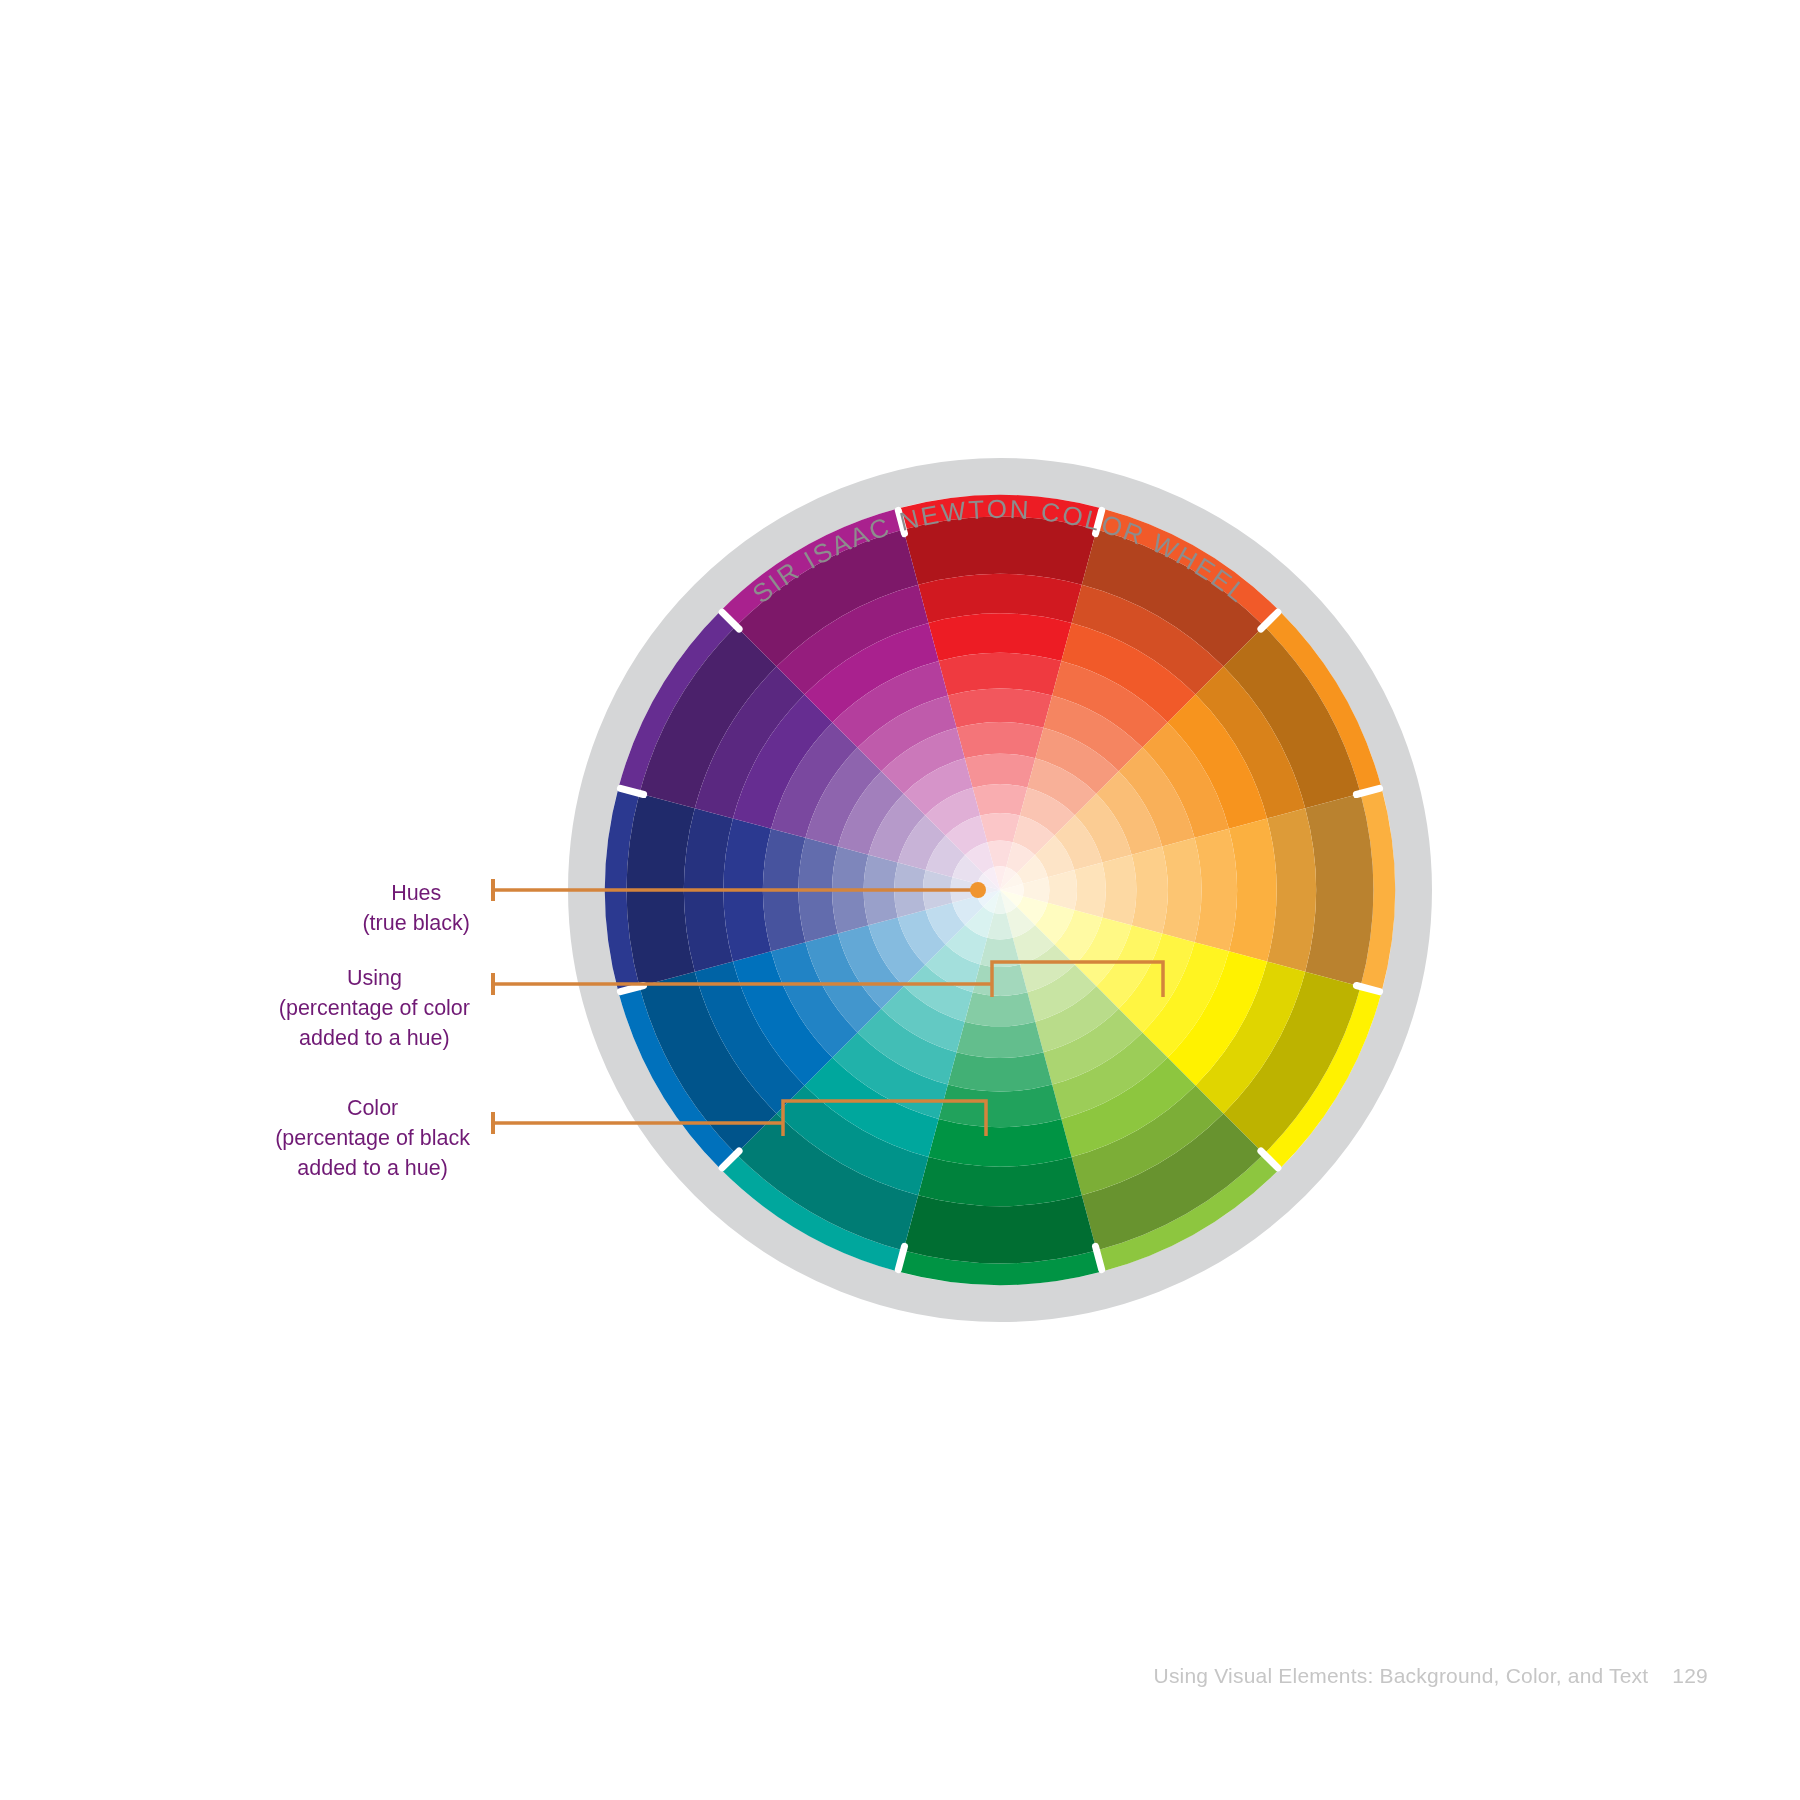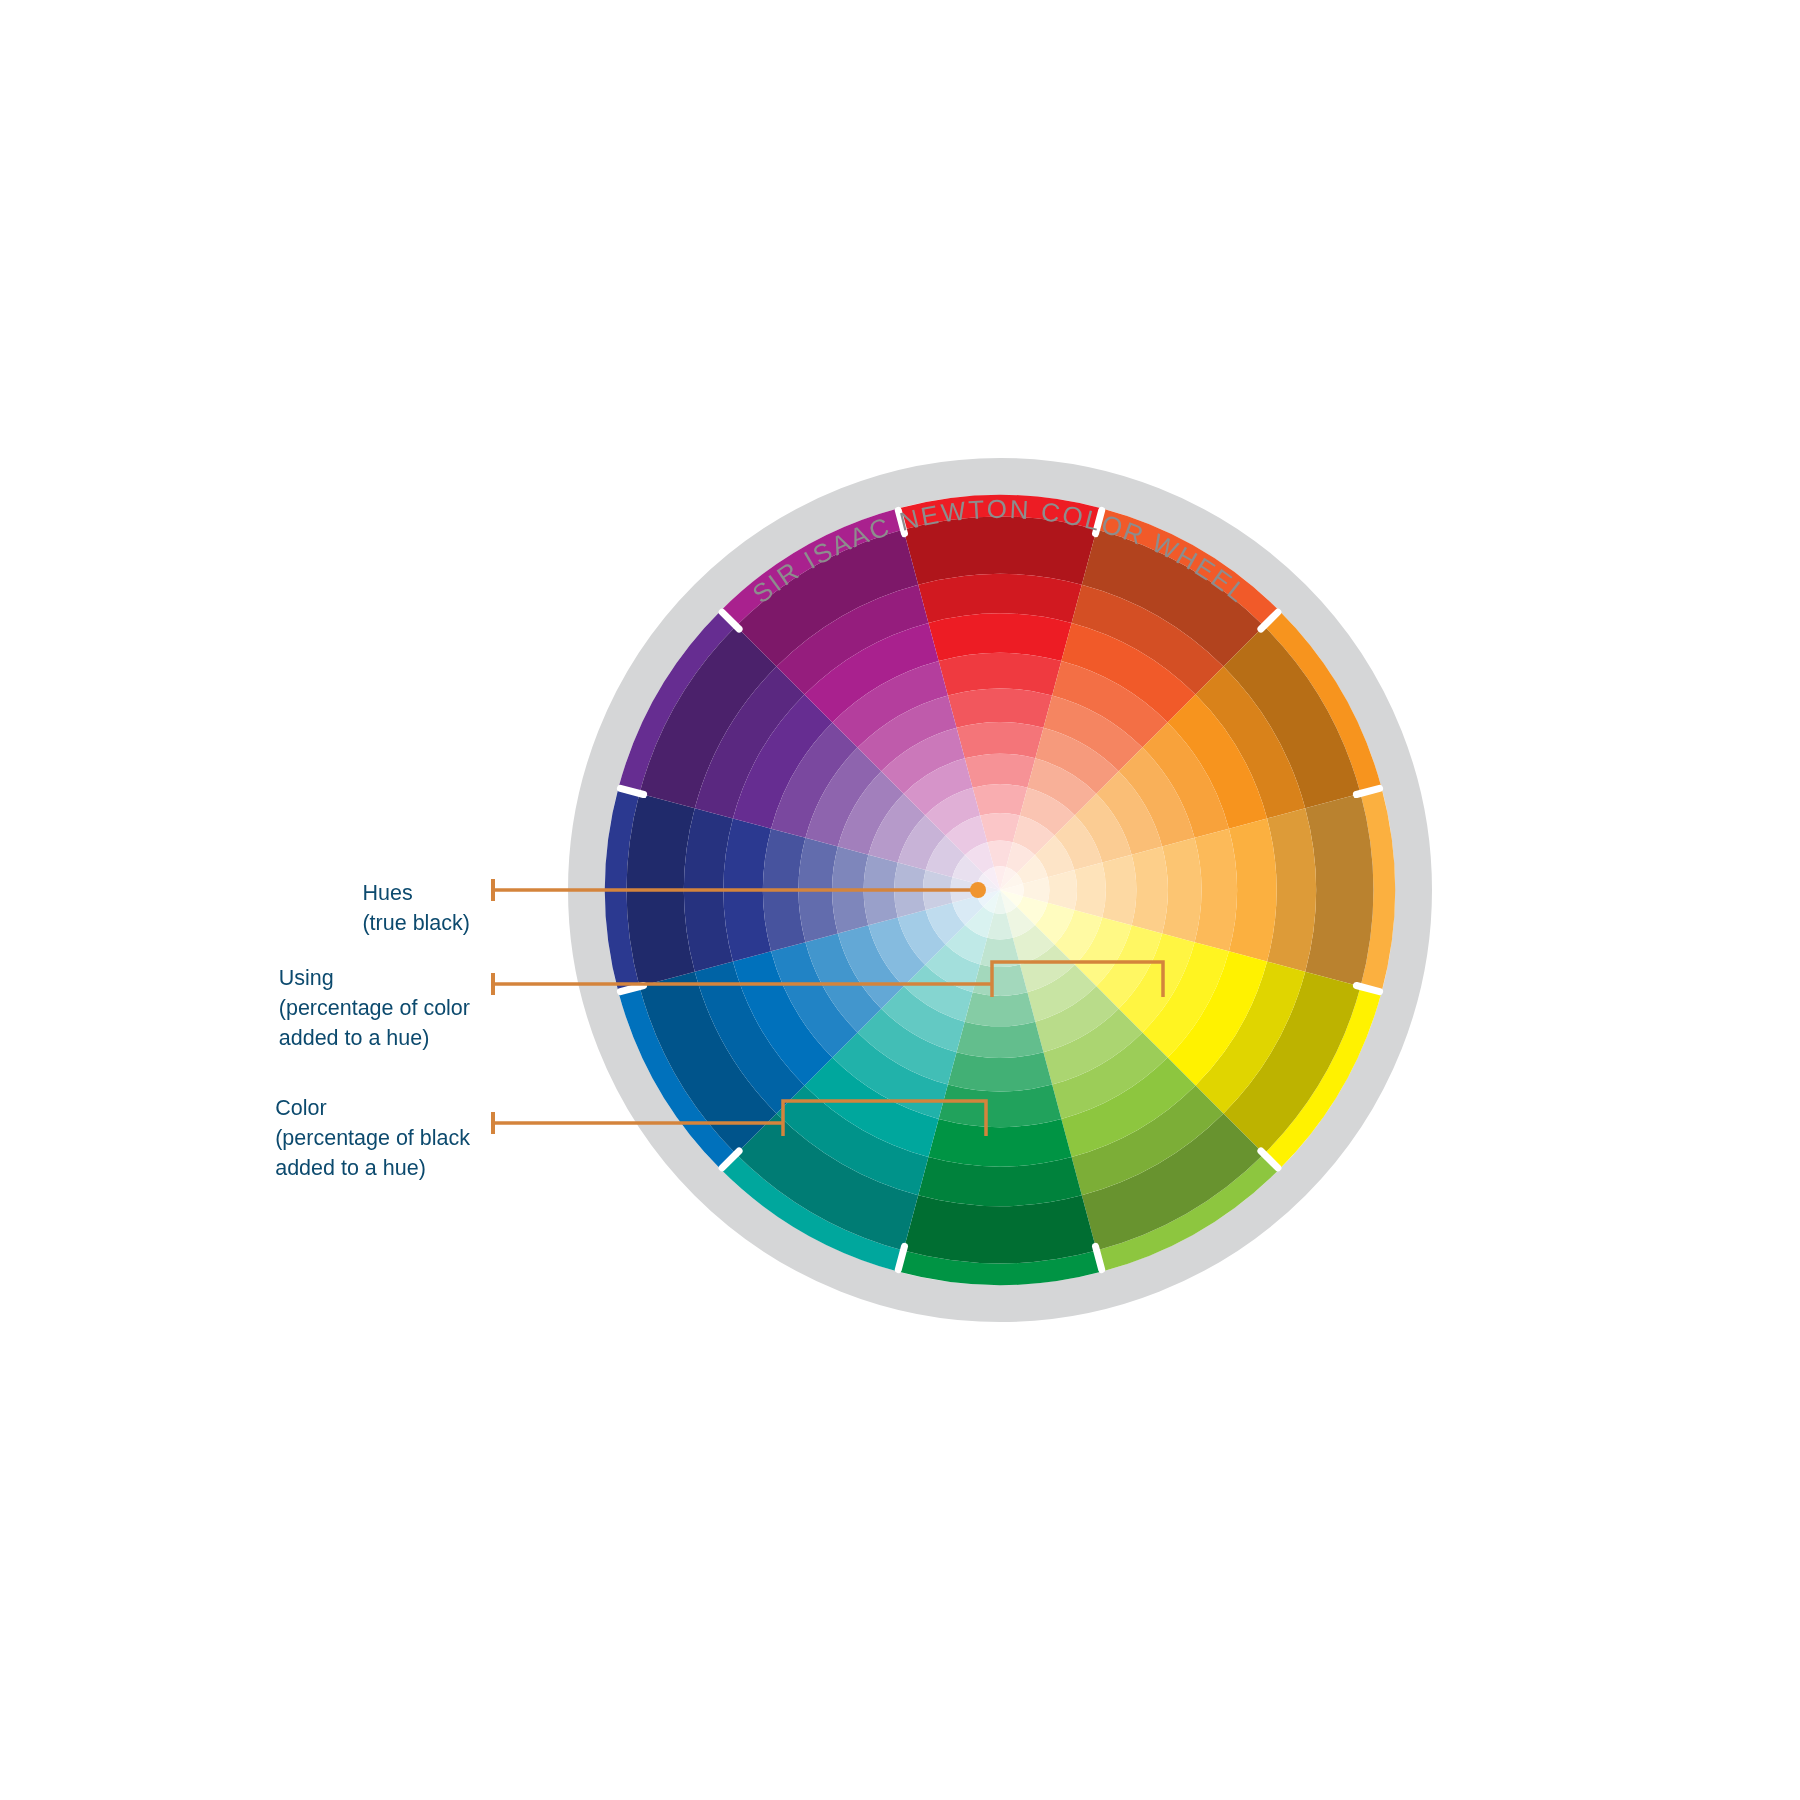--- a/index.html
+++ b/index.html
@@ -28,25 +28,25 @@
     height: 1800px;
   }
   .wheel-title-text {
     font-family: "Liberation Sans", sans-serif;
     font-size: 26px;
     letter-spacing: 2.4px;
     fill: #8d8d8d;
   }
   .callout-label {
     position: absolute;
-    text-align: left;
+    text-align: center;
     font-family: "Liberation Sans", sans-serif;
     font-size: 21.5px;
     line-height: 30px;
-    color: #0c4a6e;
+    color: #701a75;
     white-space: nowrap;
   }
   .callout-label .lead {
     display: block;
   }
   #label-hues {
     right: 1330px;
     top: 878px;
   }
   #label-tints {
@@ -307,14 +307,17 @@
     <span class="lead">(percentage of color</span>
     <span class="lead">added to a hue)</span>
   </div>
 
   <div class="callout-label" id="label-shades">
     <span class="lead">Color</span>
     <span class="lead">(percentage of black</span>
     <span class="lead">added to a hue)</span>
   </div>
 
+  <div id="footer">
+    <span>Using Visual Elements: Background, Color, and Text</span><span class="page-number">129</span>
+  </div>
 
 </div>
 
 </body></html>

